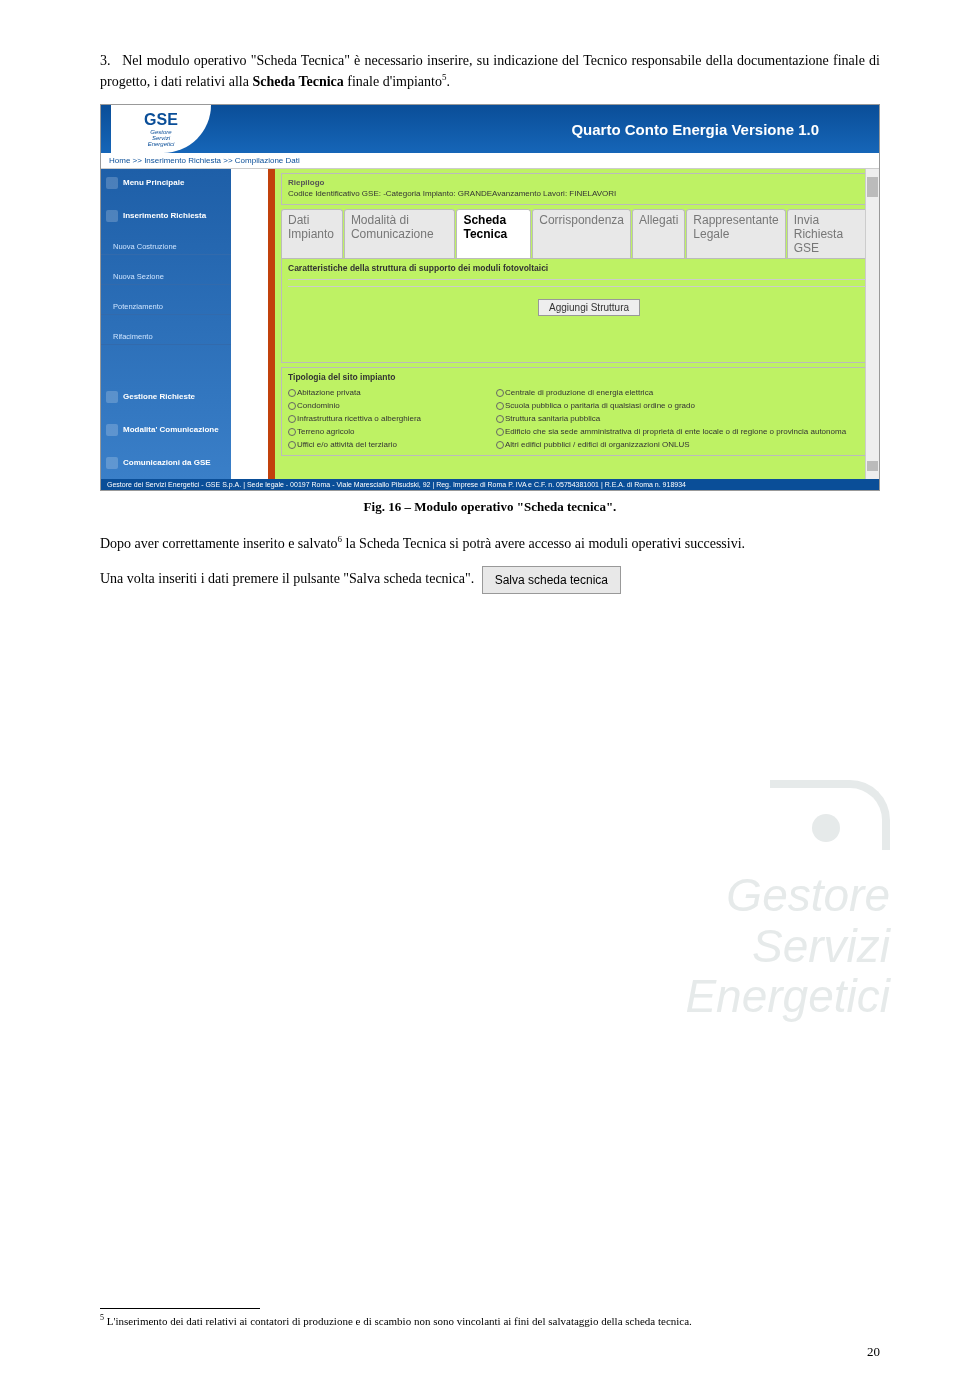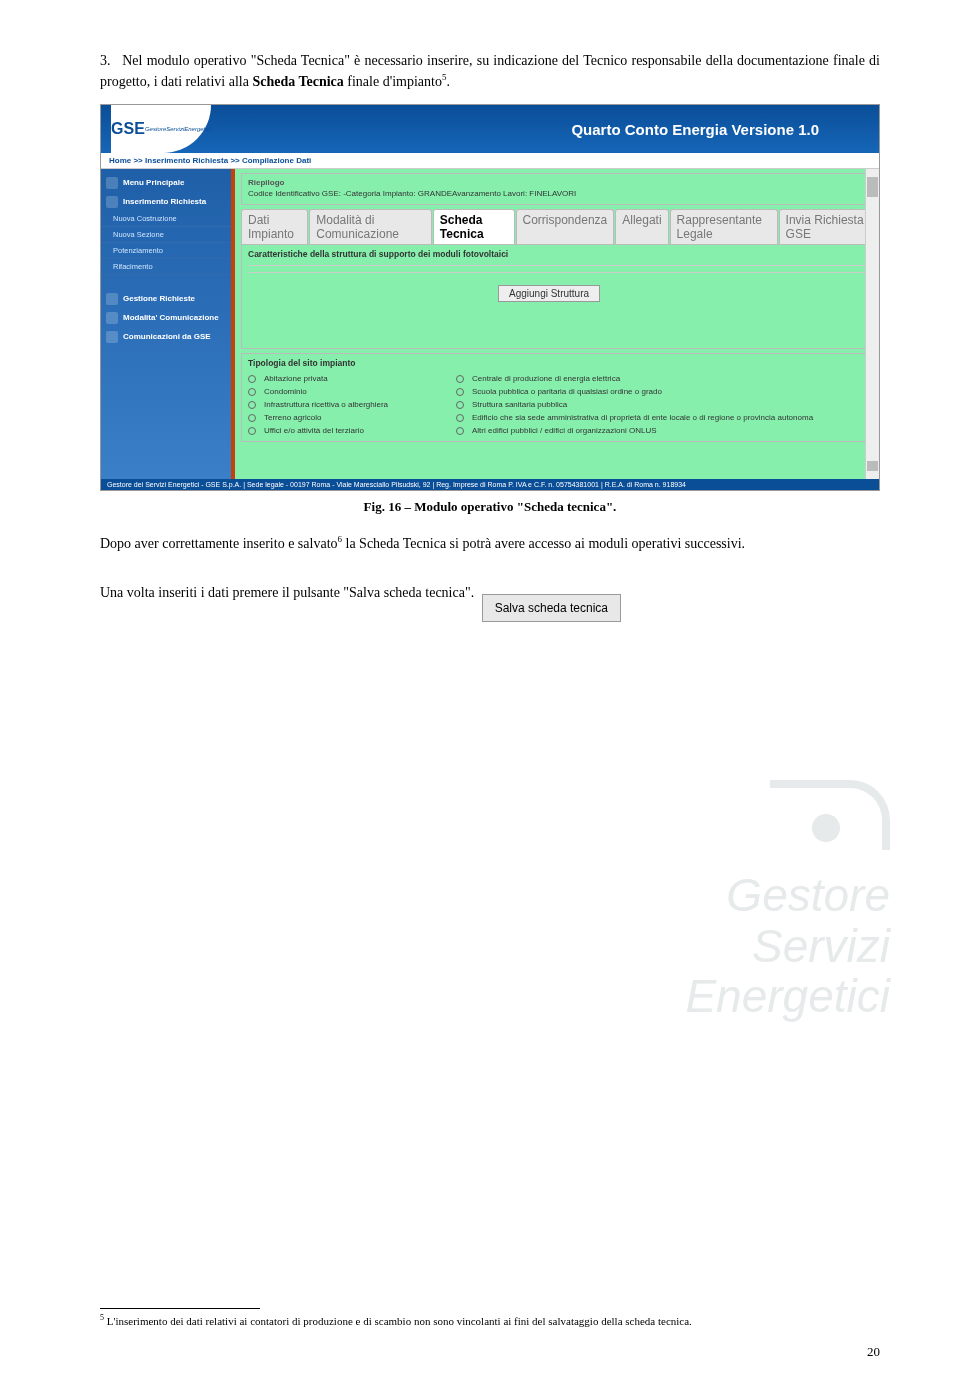--- a/index.html
+++ b/index.html
@@ -35,101 +35,101 @@
     display: flex;
     align-items: center;
     padding-left: 10px;
   }
   .ss-logo {
     background: #fff;
     border-radius: 0 0 60px 0;
     width: 100px;
     height: 48px;
     display: flex;
-    flex-direction: row;
+    flex-direction: column;
     align-items: center;
     justify-content: center;
     color: #0a4e98;
     font-weight: bold;
     position: relative;
   }
   .ss-logo .g { font-size: 16px; }
   .ss-logo .sub { font-size: 6px; font-weight: normal; font-style: italic; line-height:1; }
   .ss-title { margin-left: auto; margin-right: 60px; font-size: 15px; font-weight: bold; }
   .ss-crumb {
     background: #fff;
     border-bottom: 1px solid #ccc;
     padding: 3px 8px;
     font-size: 8px;
     color: #0a4e98;
-    font-weight: bold;
+    font-weight: normal;
   }
   .ss-body { display: flex; min-height: 310px; }
   .ss-side {
     width: 130px;
     background: linear-gradient(#1e5fa8,#3a7fc8);
     padding: 4px 0;
     display: flex;
     flex-direction: column;
-    gap: 0;
+    gap: 14px;
   }
   .ss-side-item {
     color: #fff;
     font-size: 8px;
     padding: 5px 6px 5px 22px;
     font-weight: bold;
     position: relative;
   }
   .ss-side-item .ico {
     position:absolute; left:5px; top:4px; width:12px; height:12px;
     background:#fff3; border-radius:2px;
   }
   .ss-side-sub {
     color: #cde4ff;
     font-size: 7.5px;
     padding: 3px 6px 3px 12px;
     border-bottom: 1px solid #326aac;
   }
   .ss-side-gap { height: 14px; }
-  .ss-main { flex: 1; background: #86efac; border-left: 4px solid #c2410c; position: relative; }
+  .ss-main { flex: 1; background: #bef264; border-left: 7px solid #c2410c; position: relative; margin-left: 37px; }
   .ss-fs { margin: 4px 6px; border: 1px solid #bbb; padding: 4px 6px 6px; }
   .ss-fs-title { font-weight: bold; color: #555; font-size: 8px; margin-bottom:2px; }
   .ss-fs-row { font-size: 8px; color: #333; display:flex; }
   .ss-tabs { display:flex; gap:1px; margin: 0 6px; font-size:12px; }
   .ss-tab {
     background:#e8e8e8; border:1px solid #bbb; border-bottom:none;
     padding:3px 6px; color:#777; border-radius:3px 3px 0 0;
   }
   .ss-tab.active { background:#fff; color:#000; font-weight:bold; }
   .ss-panel { margin:0 6px 4px; border:1px solid #bbb; padding:4px 6px 46px; }
   .ss-panel-hd { font-weight:bold; font-size:8.5px; color:#333; margin-bottom:6px; }
   .ss-line { border-bottom:1px solid #ccc; margin:6px 0; }
   .ss-btn {
     display:inline-block; background:#eee; border:1px solid #999;
     padding:2px 10px; font-size:10px; margin:6px 0 0 250px;
   }
   .ss-panel2 { margin:0 6px 0; border:1px solid #bbb; padding:4px 6px 6px; }
   .ss-radio-grid { display:grid; grid-template-columns: 200px 1fr; gap:4px 8px; font-size:8px; }
-  .ss-radio { display:flex; align-items:center; gap:8px; }
+  .ss-radio { display:flex; align-items:center; gap:1px; }
   .ss-radio .r { width:8px; height:8px; border:1px solid #666; border-radius:50%; flex-shrink:0; }
   .ss-footer {
     background:#0a4e98; color:#fff; font-size:7px; padding:2px 6px;
   }
   .ss-scroll {
     position:absolute; right:0; top:0; bottom:0; width:14px;
     background:#eee; border-left:1px solid #ccc;
   }
   .ss-scroll .thumb { position:absolute; left:1px; right:1px; top:8px; height:20px; background:#bbb; }
   .ss-scroll .thumb2 { position:absolute; left:1px; right:1px; bottom:8px; height:10px; background:#bbb; }
   .caption { text-align:center; font-weight:bold; font-size:13px; margin:8px 0 18px; }
   .para { text-align:justify; line-height:1.5; margin-bottom:12px; }
   .save-btn-img {
     display:inline-block; background:#e8e8e8; border:1px solid #999;
     font-family:Arial,sans-serif; font-size:12px; padding:4px 12px;
-    vertical-align:middle; margin-left:4px;margin-top:28px;
+    vertical-align:middle; margin-left:4px;
   }
   .watermark {
     position:absolute; right:70px; top:780px;
     font-family:Arial,sans-serif; font-size:46px; font-style:italic;
     color:#e6eaea; text-align:right; line-height:1.1;
     pointer-events:none; user-select:none;
   }
   .watermark .wm-logo { width:120px; height:70px; border:8px solid #e6eaea;
     border-left:none; border-bottom:none; border-radius:0 40px 0 0;
     margin-left:auto; margin-bottom:20px;

